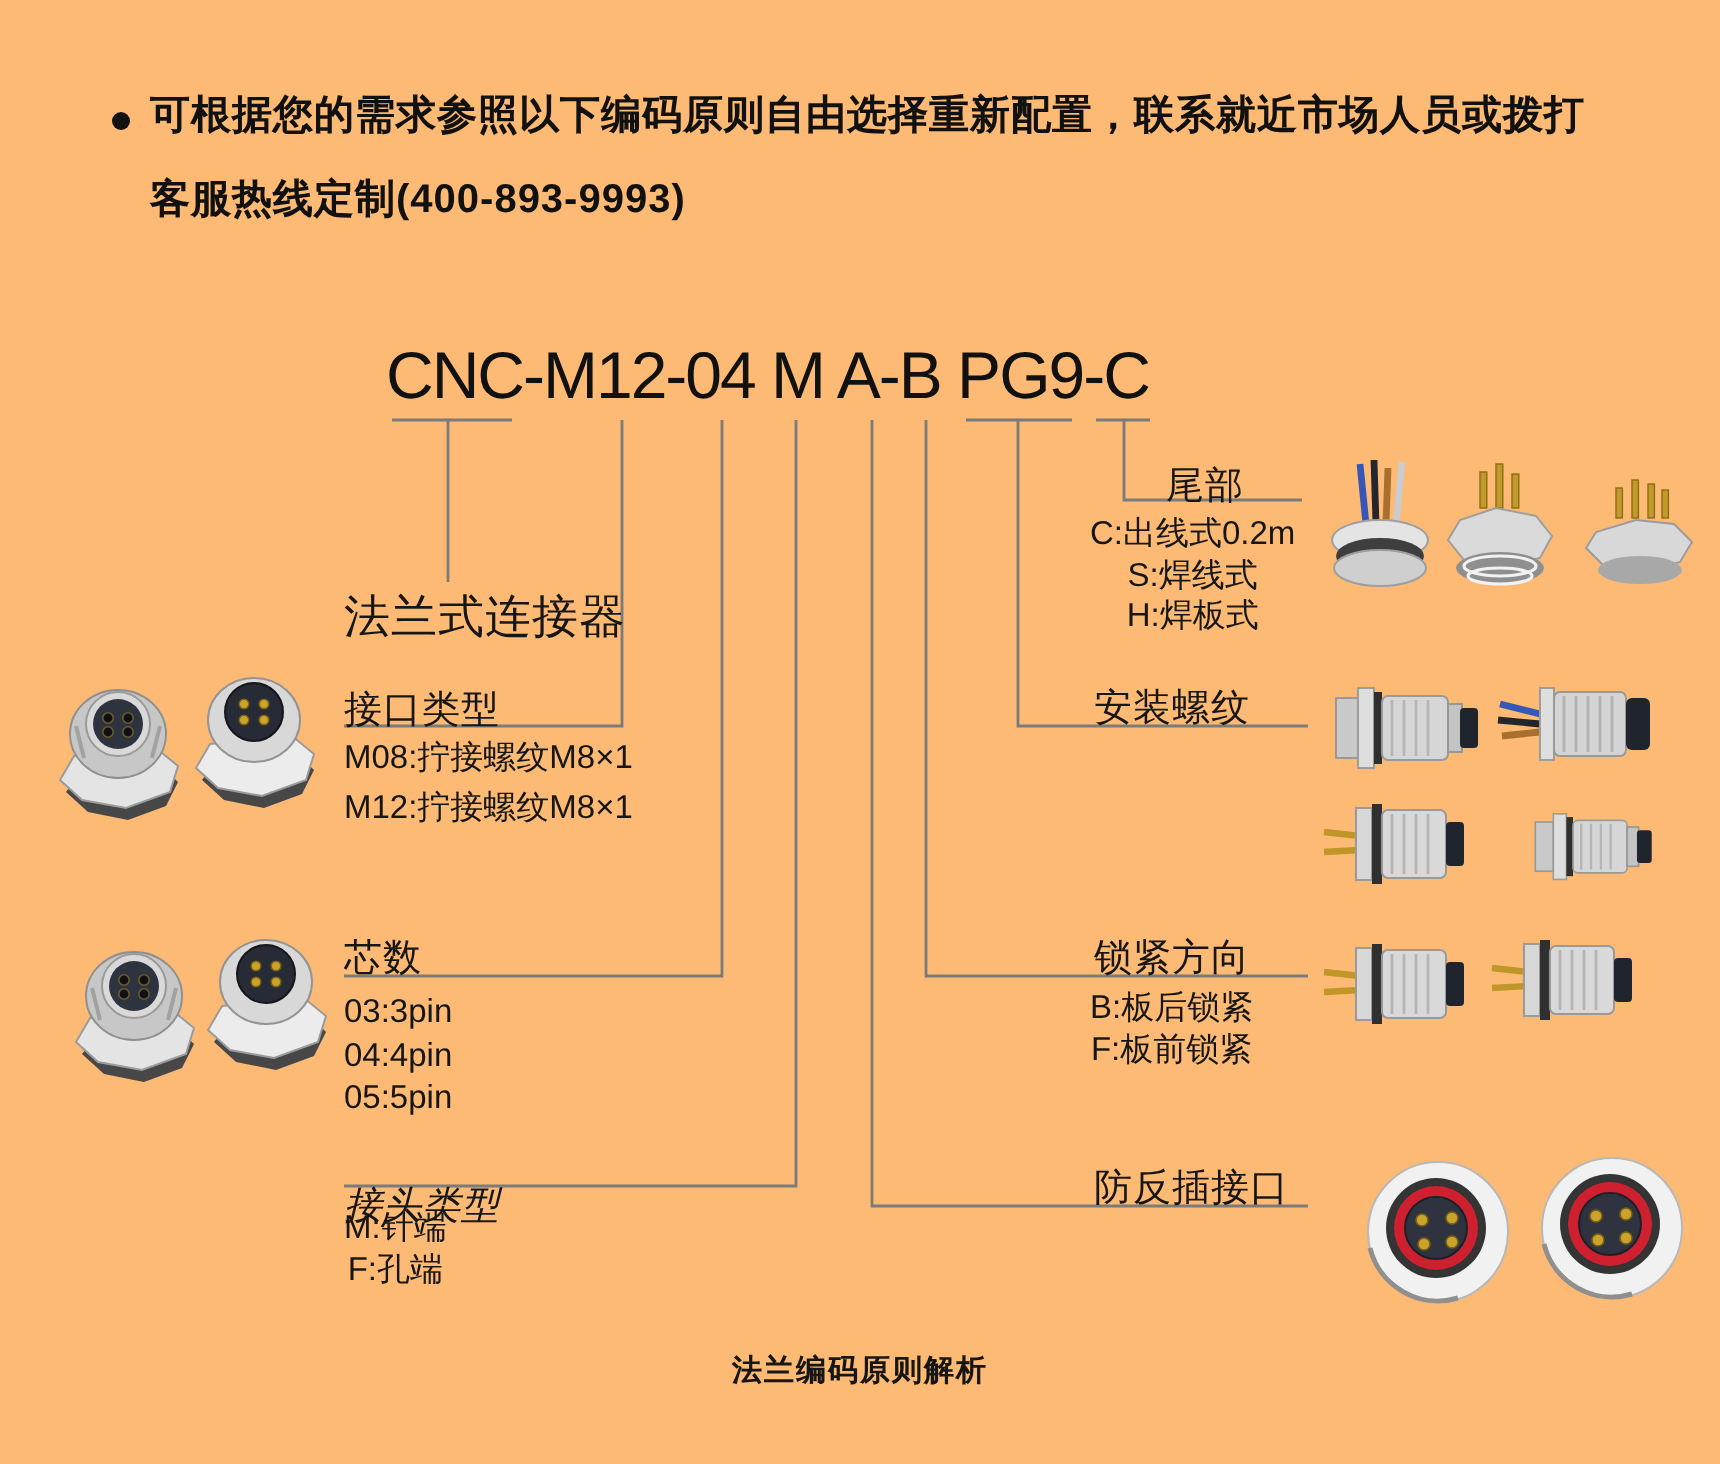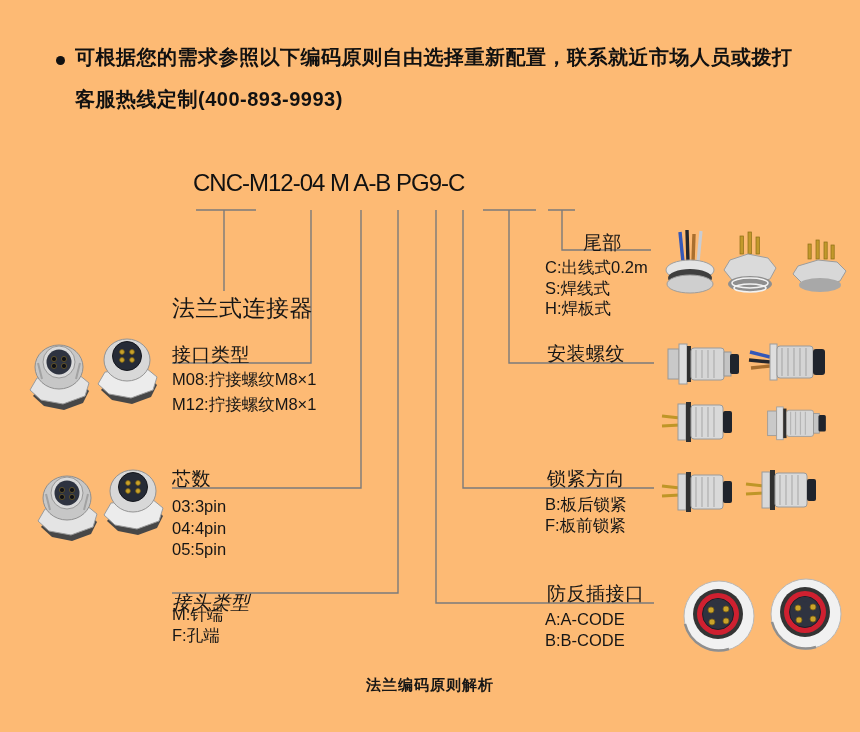--- a/index.html
+++ b/index.html
@@ -4,27 +4,27 @@
 <style>
   html,body{margin:0;padding:0;background:#ffffff;}
   .canvas{
     position:relative;width:860px;height:732px;background:#fdba74;
     font-family:"Liberation Sans","DejaVu Sans",sans-serif;color:#161616;
     overflow:hidden;
   }
   .abs{position:absolute;}
   .note-line{font-size:20px;font-weight:600;letter-spacing:0.5px;color:#111;}
   .bullet{width:9px;height:9px;border-radius:50%;background:#111;}
-  .code-title{font-size:24px;letter-spacing:-1px;font-weight:400;color:#111;white-space:nowrap;}
+  .code-title{font-size:33px;letter-spacing:-1px;font-weight:400;color:#111;white-space:nowrap;}
   .flange-label{font-size:23px;font-weight:400;letter-spacing:0.5px;}
   .sec-title{font-size:19px;font-weight:500;letter-spacing:0.5px;text-align:center;}
   .items{list-style:none;margin:0;padding:0;font-size:16.5px;font-weight:400;white-space:nowrap;}
   .lh24 li{line-height:24.5px;}
   .lh21 li{line-height:21.5px;}
-  .lh20 li{line-height:20.5px;}
+  .lh20 li{line-height:20.5px;text-align:center;}
   .caption{left:0;right:0;text-align:center;font-size:15px;font-weight:600;letter-spacing:1px;}
   svg.overlay{position:absolute;left:0;top:0;pointer-events:none;}
   .leader{stroke:#7b7b7b;stroke-width:1.4;fill:none;}
 </style>
 </head>
 <body>
 
 <div class="canvas">
 
   <div class="abs bullet" style="left:56px;top:56px;"></div>
@@ -74,24 +74,20 @@
 
   <div class="abs sec-title" style="left:547px;top:341px;">安装螺纹</div>
 
   <div class="abs sec-title" style="left:547px;top:466px;">锁紧方向</div>
   <ul class="abs items lh20" style="left:545px;top:494px;">
     <li>B:板后锁紧</li>
     <li>F:板前锁紧</li>
   </ul>
 
   <div class="abs sec-title" style="left:547px;top:581px;">防反插接口</div>
-  <ul class="abs items lh20" style="left:545px;top:609px;">
-    <li>A:A-CODE</li>
-    <li>B:B-CODE</li>
-  </ul>
 
   <svg class="overlay" width="860" height="732">
     <defs>
 
       <g id="pf">
         <path d="M12 54 L5 63 L16 73 L36 77 L55 70 L61 58 L52 49 Z" fill="#474747"></path>
         <path d="M9 45 L2 57 L13 67 L35 71 L57 63 L61 50 L50 41 Z" fill="#e4e4e4" stroke="#9b9b9b"></path>
         <ellipse cx="31" cy="34" rx="24" ry="22" fill="#c7c7c7" stroke="#8f8f8f"></ellipse>
         <path d="M10 30 L14 46 M52 30 L48 46" stroke="#a2a2a2" stroke-width="2" fill="none"></path>
         <circle cx="31" cy="29" r="16" fill="#d9d9d9" stroke="#999"></circle>

